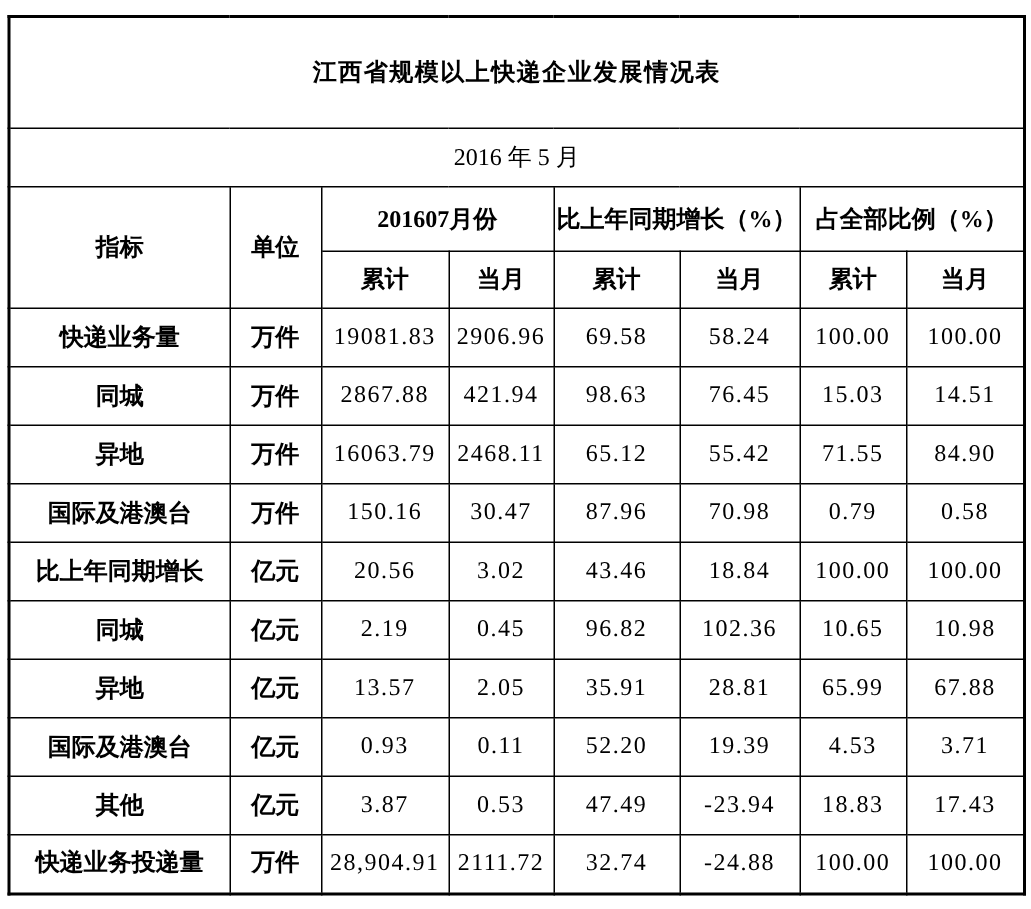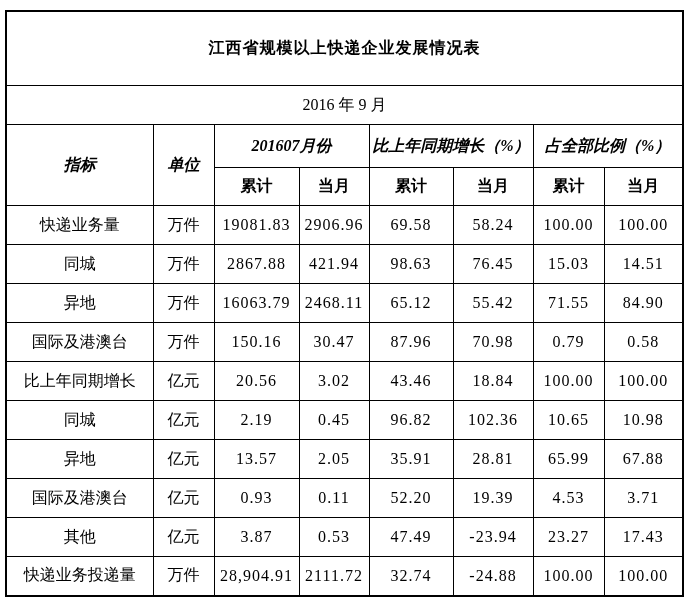--- a/index.html
+++ b/index.html
@@ -34,29 +34,29 @@
   td.title-cell {
     height: 73px;
     font-size: 22px;
     font-weight: bold;
     letter-spacing: 1px;
   }
   td.date-cell {
     height: 38px;
     font-size: 16px;
   }
-  tr.hrow1 td { height: 42px; font-style: italic; }
+  tr.hrow1 td { height: 42px; }
   tr.hrow2 td { height: 37px; text-align: center; }
   td.hcell {
     font-weight: bold;
     font-size: 16px;
   }
   tr.data { height: 39px; }
   td.label-cell {
-    font-weight: normal;
+    font-weight: bold;
     font-size: 16px;
   }
   td.num-cell {
     font-size: 15px;
     letter-spacing: 1px;
   }
 </style>
 </head>
 <body>
 
@@ -70,21 +70,21 @@
       <col style="width:84px">
         <col style="width:80px">
         <col style="width:71px">
         <col style="width:79px">
     </colgroup>
     <tbody>
       <tr>
         <td colspan="8" class="title-cell">江西省规模以上快递企业发展情况表</td>
       </tr>
       <tr>
-        <td colspan="8" class="date-cell">2016 年 9 月</td>
+        <td colspan="8" class="date-cell">2016 年 5 月</td>
       </tr>
       <tr class="hrow1">
         <td rowspan="2" class="hcell">指标</td>
         <td rowspan="2" class="hcell">单位</td>
         <td colspan="2" class="hcell">201607月份</td>
         <td colspan="2" class="hcell">比上年同期增长（%）</td>
         <td colspan="2" class="hcell">占全部比例（%）</td>
       </tr>
       <tr class="hrow2">
         <td class="hcell">累计</td>
@@ -175,21 +175,21 @@
         <td class="num-cell">4.53</td>
         <td class="num-cell">3.71</td>
       </tr>
       <tr class="data">
         <td class="label-cell">其他</td>
         <td class="label-cell">亿元</td>
         <td class="num-cell">3.87</td>
         <td class="num-cell">0.53</td>
         <td class="num-cell">47.49</td>
         <td class="num-cell">-23.94</td>
-        <td class="num-cell">23.27</td>
+        <td class="num-cell">18.83</td>
         <td class="num-cell">17.43</td>
       </tr>
       <tr class="data">
         <td class="label-cell">快递业务投递量</td>
         <td class="label-cell">万件</td>
         <td class="num-cell">28,904.91</td>
         <td class="num-cell">2111.72</td>
         <td class="num-cell">32.74</td>
         <td class="num-cell">-24.88</td>
         <td class="num-cell">100.00</td>

